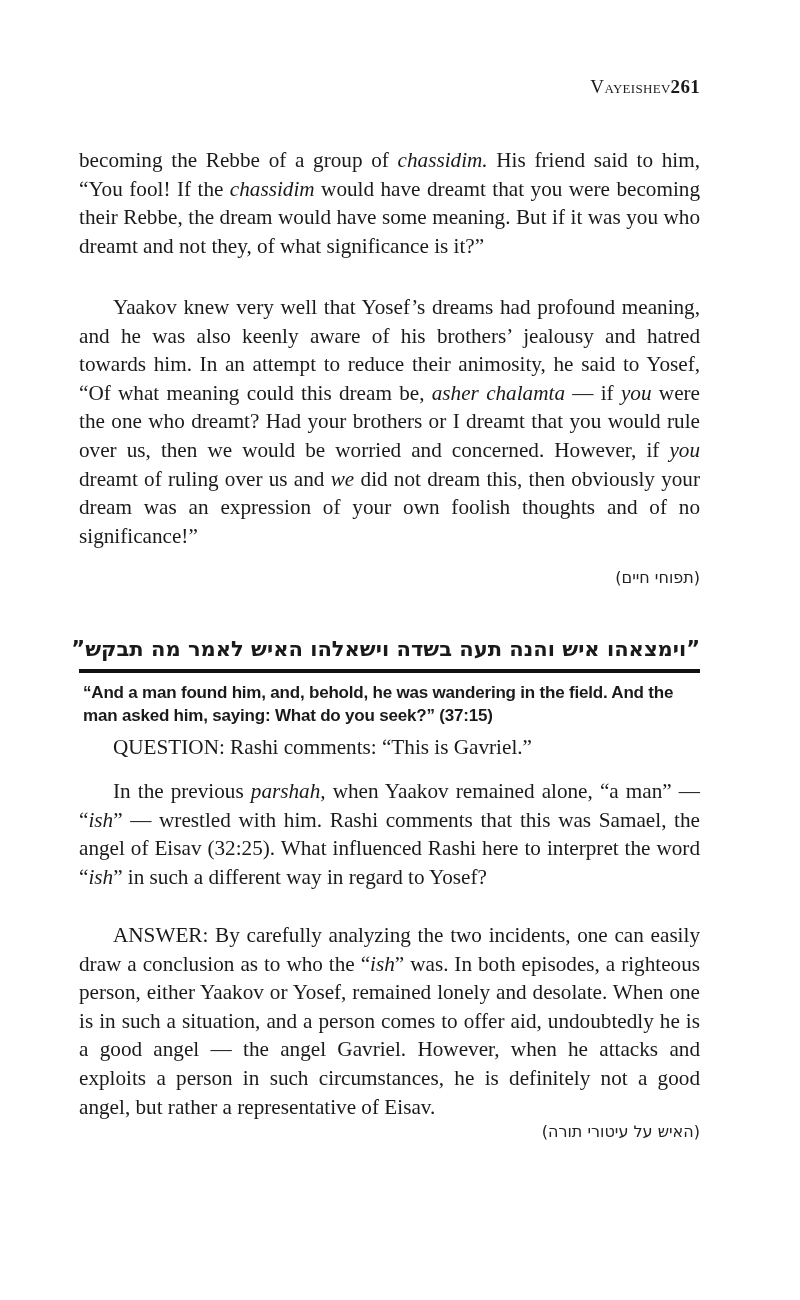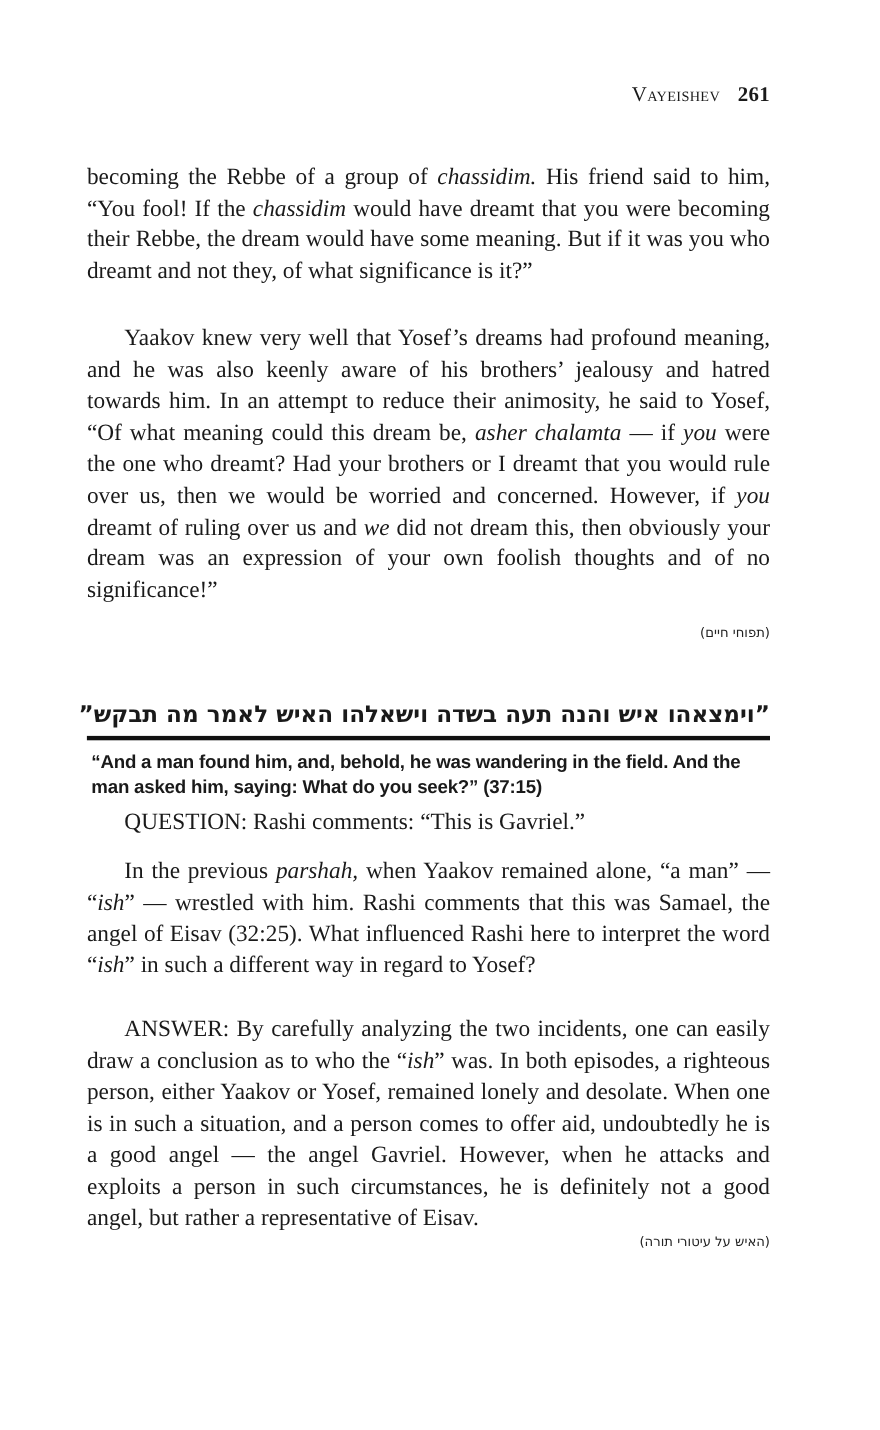--- a/index.html
+++ b/index.html
@@ -22,21 +22,20 @@
     }
     .running-head {
       position: absolute;
       top: 76px;
       right: 0;
       font-family: "Liberation Serif", "DejaVu Serif", serif;
       font-size: 19px;
       letter-spacing: 0.3px;
       display: flex;
       align-items: flex-start;
-      gap: 16px;
     }
     .running-head .section {
       font-variant: small-caps;
       font-size: 19px;
     }
     .running-head .folio {
       font-weight: bold;
       font-size: 19px;
     }
     .body-text {
@@ -46,21 +45,21 @@
       text-align: justify;
       margin: 0;
     }
     .body-text i { font-style: italic; }
     .p1 { position: absolute; top: 146px; left: 0; width: 621px; }
     .p2 { position: absolute; top: 293px; left: 0; width: 621px; text-indent: 34px; }
     .source {
       position: absolute;
       right: 0;
       font-family: "DejaVu Sans", sans-serif;
-      font-size: 12px;
+      font-size: 16px;
       color: #222;
       direction: rtl;
     }
     .src1 { top: 568px; }
     .src2 { top: 1122px; }
     .hebrew-heading {
       position: absolute;
       top: 636px;
       left: 0;
       width: 621px;

